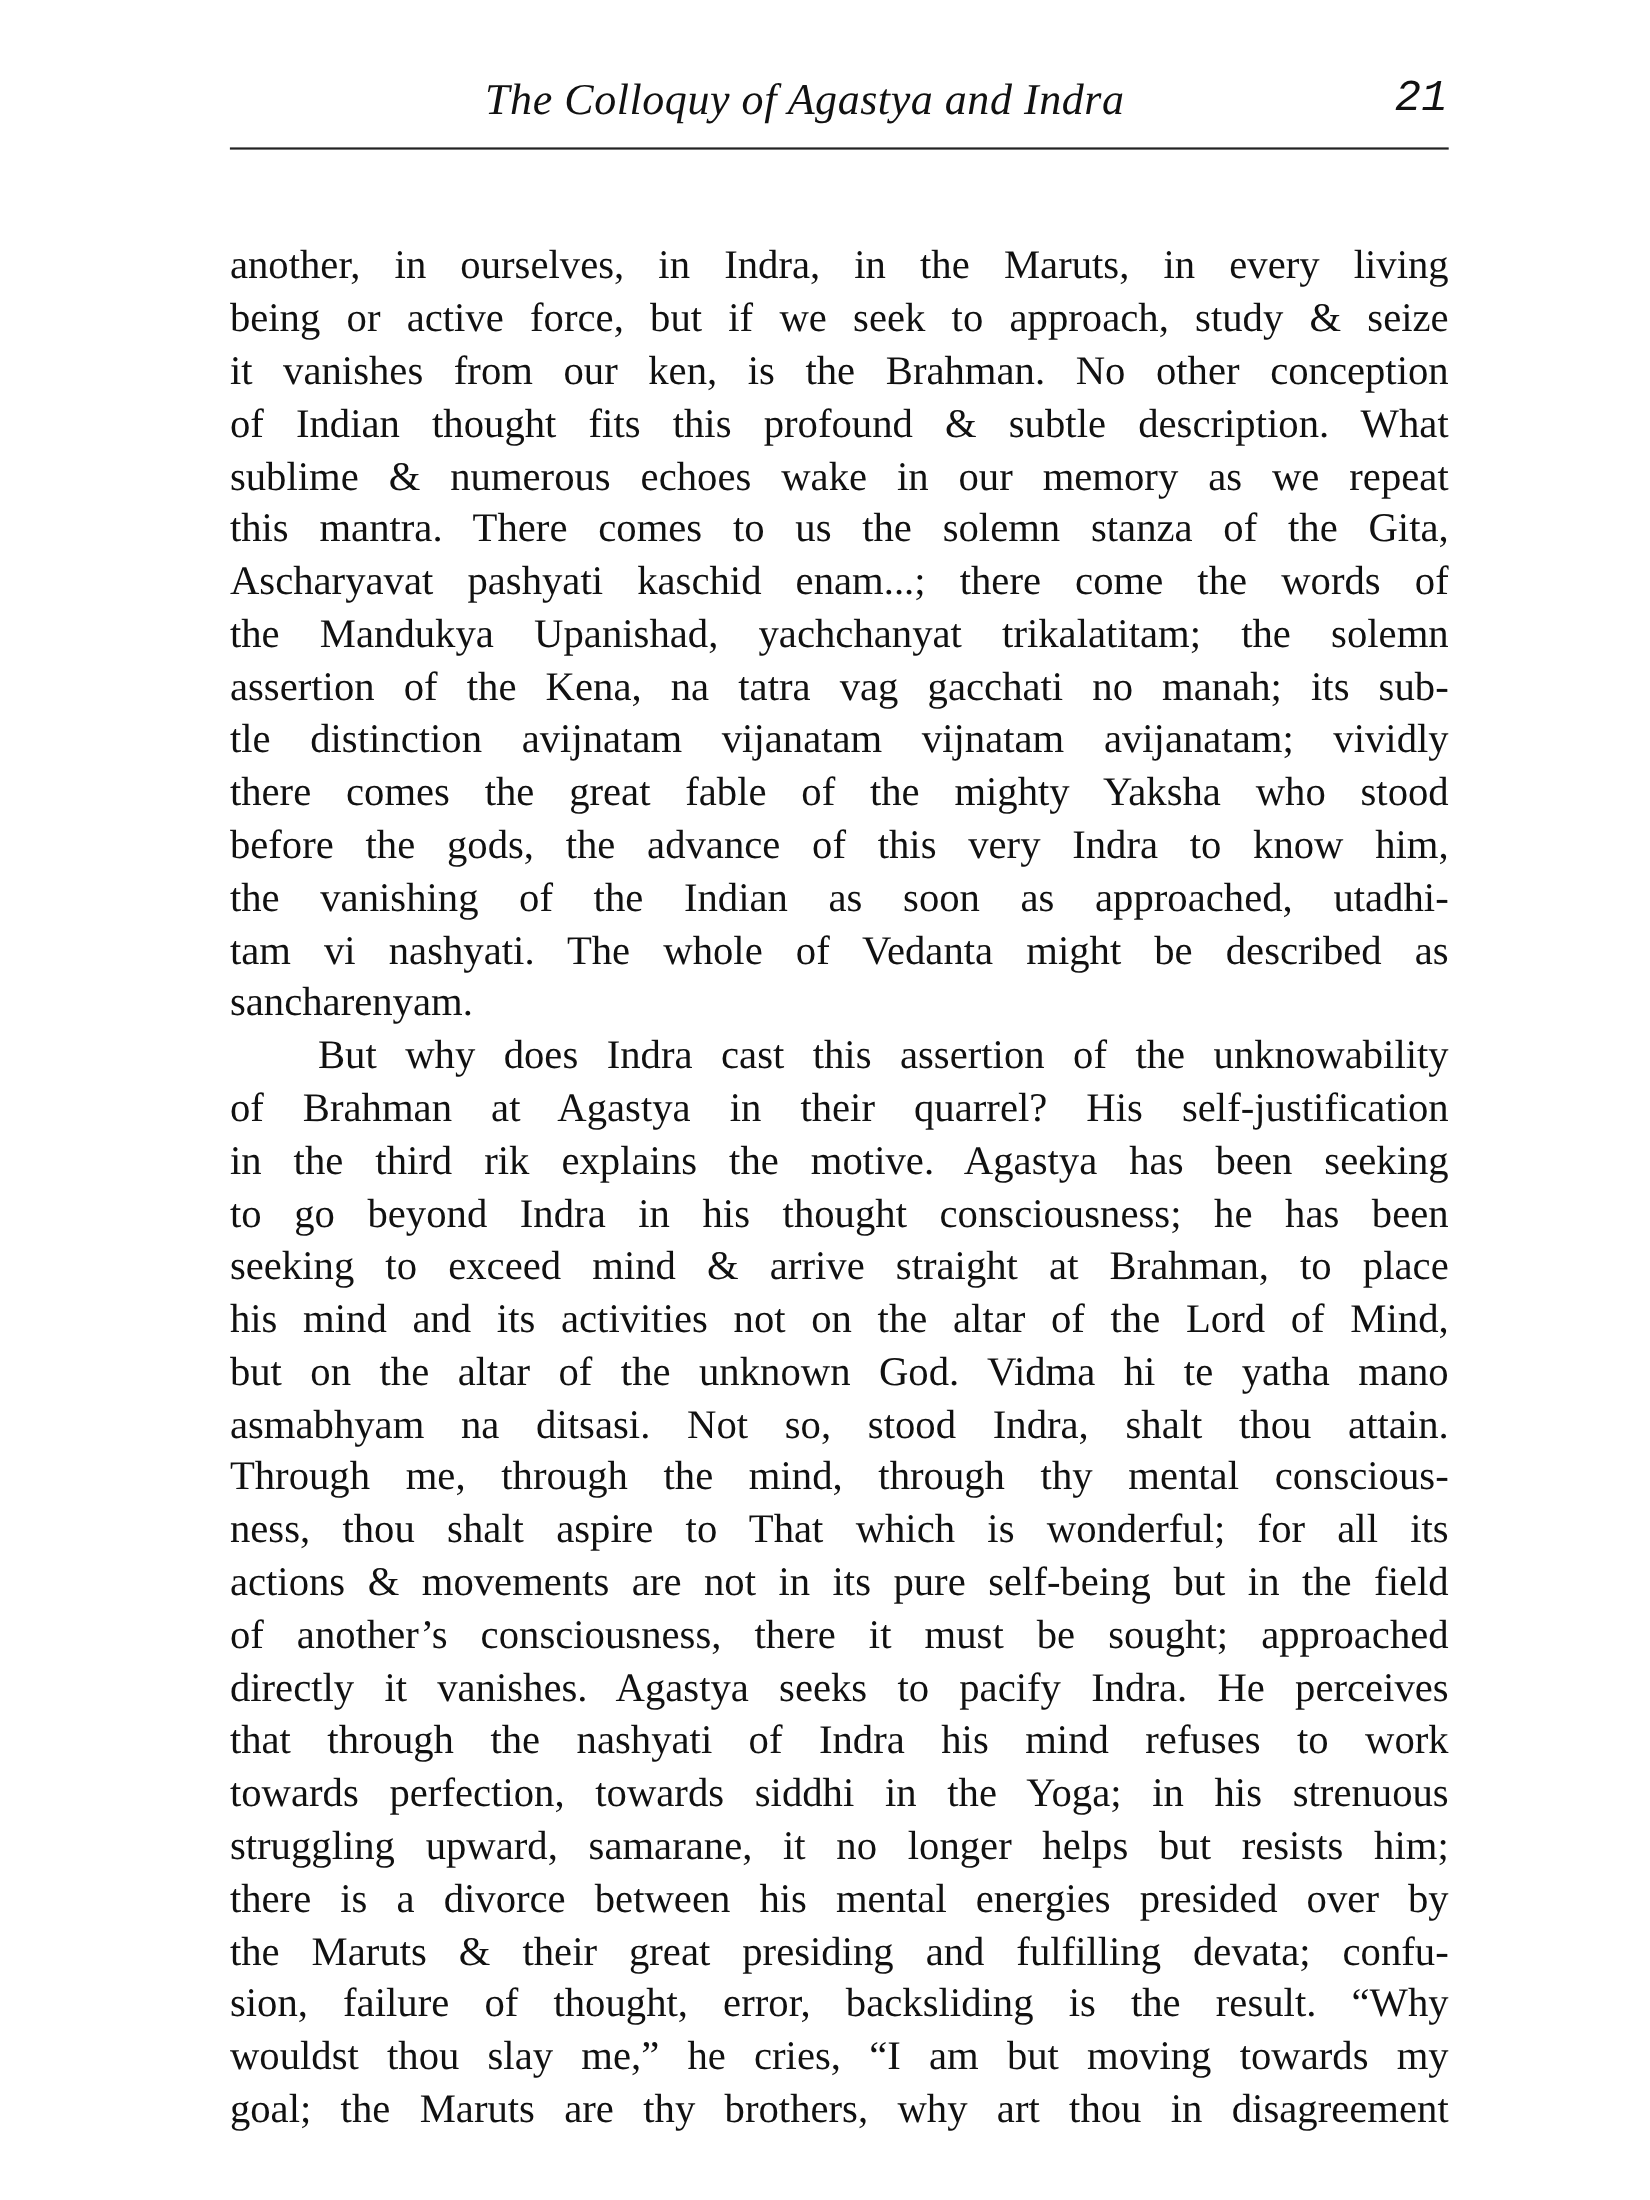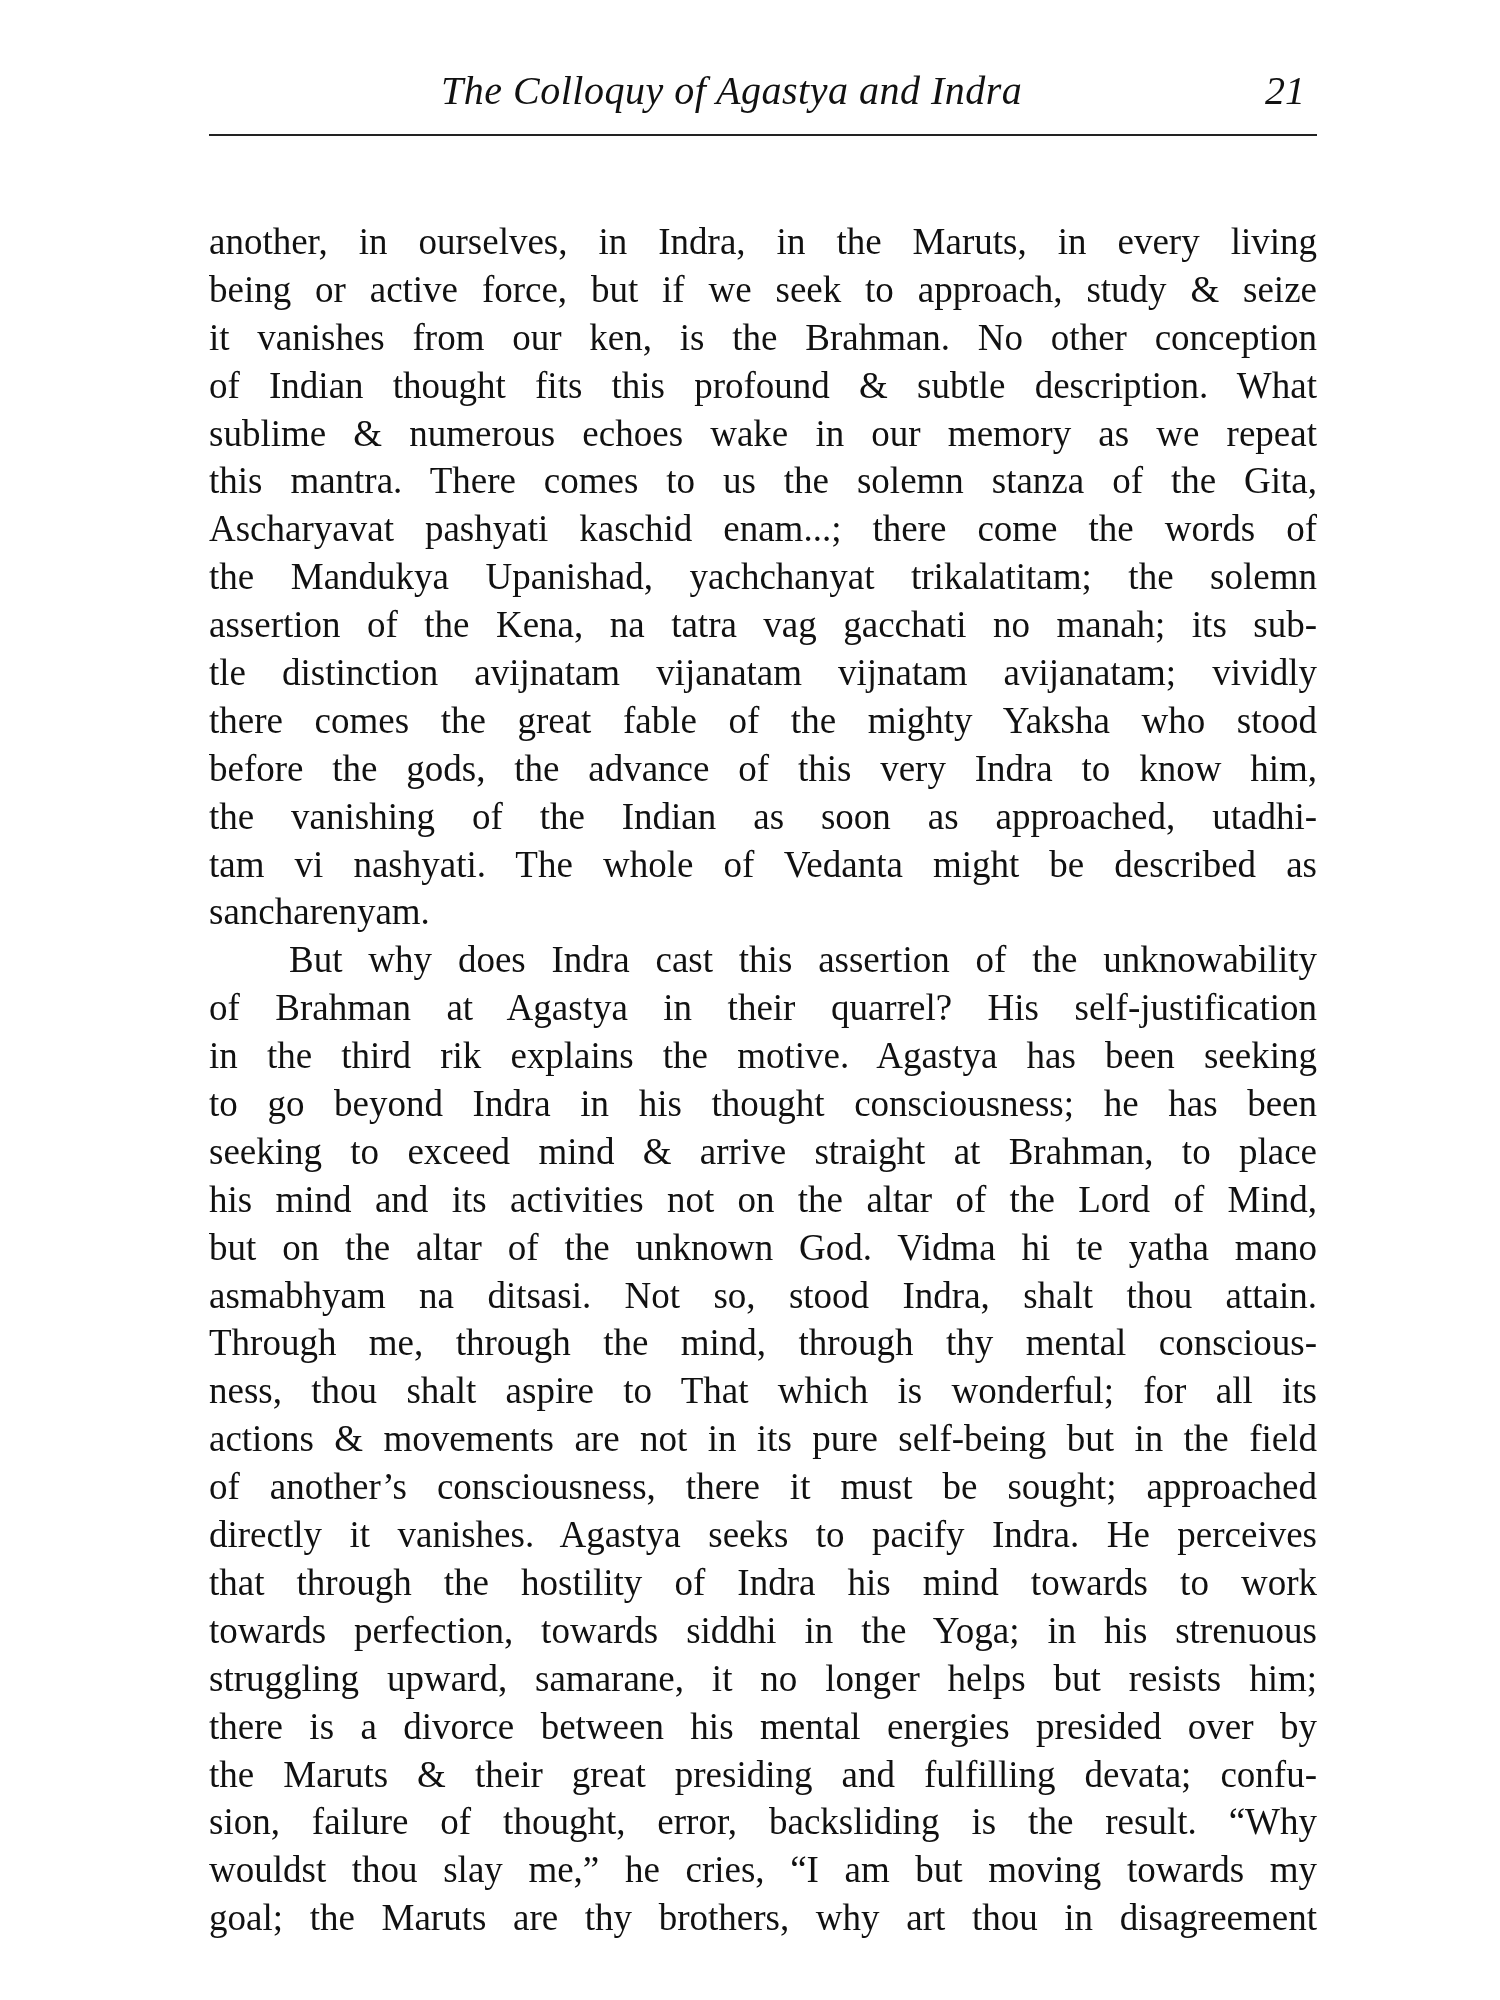--- a/index.html
+++ b/index.html
@@ -4,21 +4,21 @@
 <style>
   html, body { margin: 0; padding: 0; background: #ffffff; }
   body { width: 1500px; height: 2000px; position: relative; overflow: hidden; color: #111111; }
   .page { position: absolute; left: 0; top: 0; width: 1500px; height: 1792px; background: #ffffff; }
   .running-head {
     position: absolute; left: 209px; top: 66px; width: 1108px; height: 50px;
     font-family: "Liberation Serif", "DejaVu Serif", serif; font-style: italic;
     font-size: 40px; line-height: 50px;
   }
   .running-head .title { position: absolute; left: 232px; top: 0; white-space: nowrap; letter-spacing: 0.5px; }
-  .running-head .folio { position: absolute; right: 12px; top: 0; white-space: nowrap; }
+  .running-head .folio { position: absolute; right: 1px; top: 0; white-space: nowrap; font-family: Liberation Mono, monospace; }
   .rule { position: absolute; left: 209px; top: 134px; width: 1108px; height: 2px; background: #222222; }
   .body-text {
     position: absolute; left: 209px; top: 218px; width: 1108px;
     font-family: "Liberation Serif", "DejaVu Serif", serif;
     font-size: 37px; line-height: 47.9px;
   }
   .line { display: block; height: 47.9px; white-space: nowrap; text-align: justify; text-align-last: justify; overflow: hidden; }
   .line.last { text-align-last: left; }
   .line.indent { padding-left: 80px; }
 </style>
@@ -57,21 +57,21 @@
       <span class="line">to go beyond Indra in his thought consciousness; he has been</span>
       <span class="line">seeking to exceed mind &amp; arrive straight at Brahman, to place</span>
       <span class="line">his mind and its activities not on the altar of the Lord of Mind,</span>
       <span class="line">but on the altar of the unknown God. Vidma hi te yatha mano</span>
       <span class="line">asmabhyam na ditsasi. Not so, stood Indra, shalt thou attain.</span>
       <span class="line">Through me, through the mind, through thy mental conscious-</span>
       <span class="line">ness, thou shalt aspire to That which is wonderful; for all its</span>
       <span class="line">actions &amp; movements are not in its pure self-being but in the field</span>
       <span class="line">of another’s consciousness, there it must be sought; approached</span>
       <span class="line">directly it vanishes. Agastya seeks to pacify Indra. He perceives</span>
-      <span class="line">that through the hostility of Indra his mind towards to work</span>
+      <span class="line">that through the nashyati of Indra his mind refuses to work</span>
       <span class="line">towards perfection, towards siddhi in the Yoga; in his strenuous</span>
       <span class="line">struggling upward, samarane, it no longer helps but resists him;</span>
       <span class="line">there is a divorce between his mental energies presided over by</span>
       <span class="line">the Maruts &amp; their great presiding and fulfilling devata; confu-</span>
       <span class="line">sion, failure of thought, error, backsliding is the result. “Why</span>
       <span class="line">wouldst thou slay me,” he cries, “I am but moving towards my</span>
       <span class="line">goal; the Maruts are thy brothers, why art thou in disagreement</span>
     </div>
   </div>
 </div>

